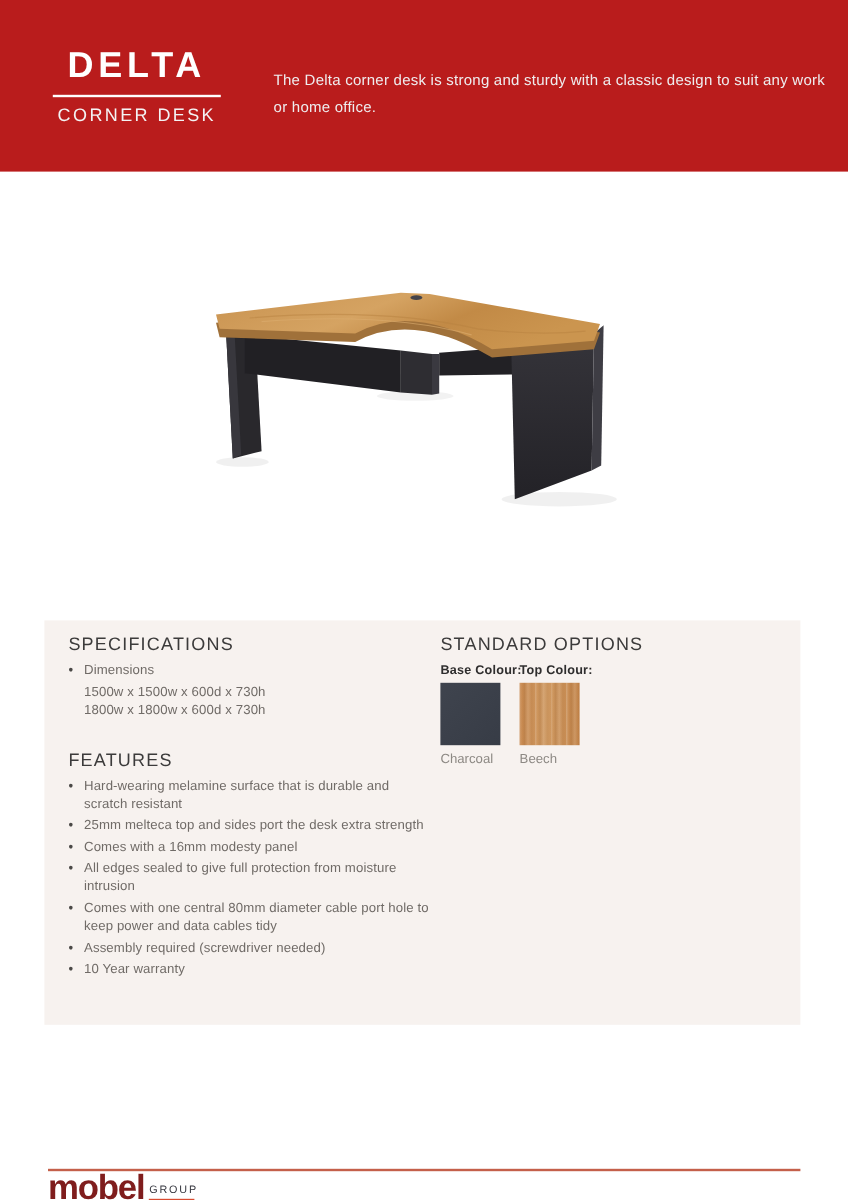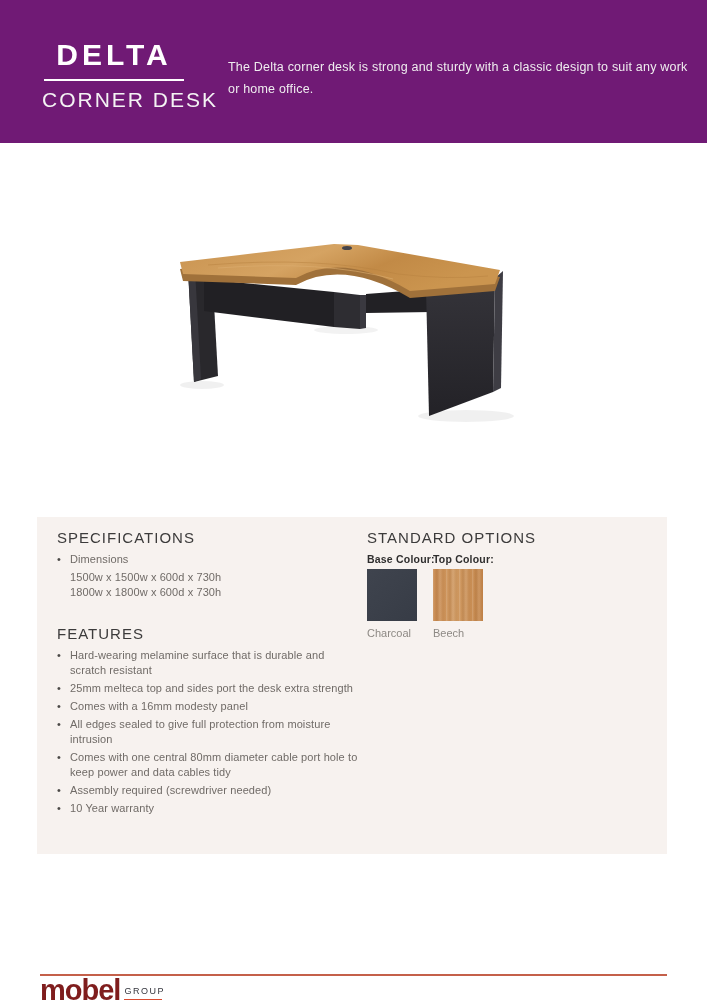--- a/index.html
+++ b/index.html
@@ -13,21 +13,21 @@
     background: #ffffff;
     overflow: hidden;
     margin: 0 auto;
   }
 
   
   .banner {
     position: absolute;
     left: 0; top: 0;
     width: 707px; height: 143px;
-    background: #701a75;
+    background: #b91c1c;
   }
   .brand-lockup {
     position: absolute;
     left: 42px; top: 38px;
     width: 144px;
     text-align: center;
     color: #ffffff;
   }
   .product-name {
     font-size: 30px;
@@ -36,21 +36,21 @@
     color: #ffffff;
     white-space: nowrap;
   }
   .brand-rule {
     width: 140px;
     height: 2px;
     background: #ffffff;
     margin: 7px auto 7px auto;
   }
   .product-type {
-    font-size: 21px;
+    font-size: 15px;
     font-weight: 400;
     letter-spacing: 2px;
     color: #f4f3f4;
     white-space: nowrap;
   }
   .banner-desc {
     position: absolute;
     left: 228px; top: 57px;
     width: 470px;
     font-size: 12.5px;

